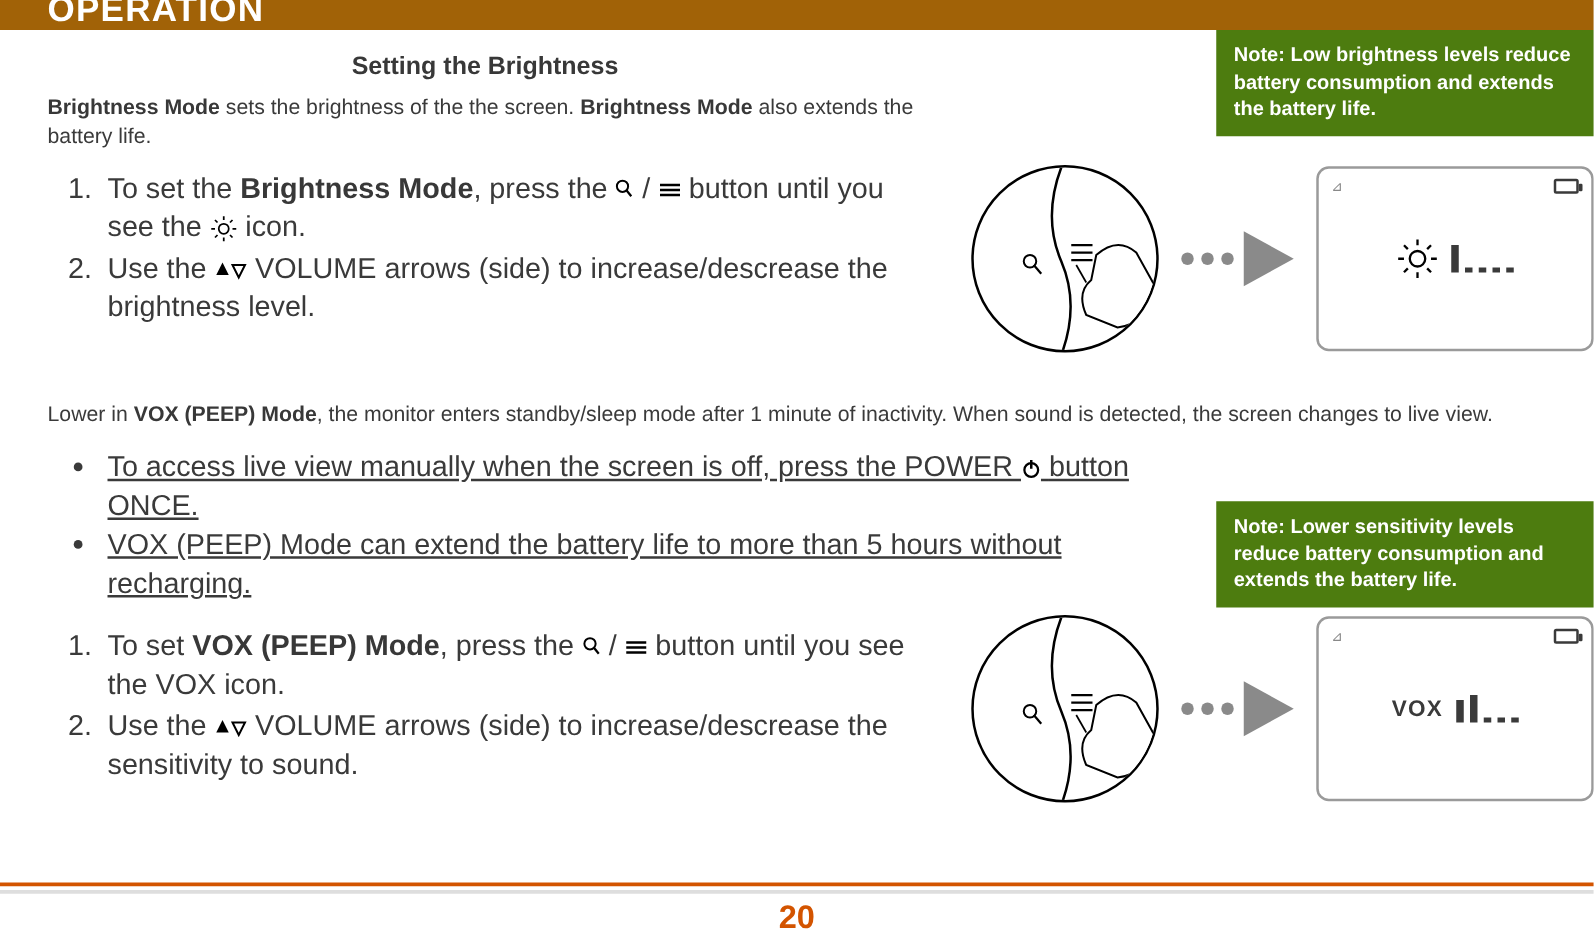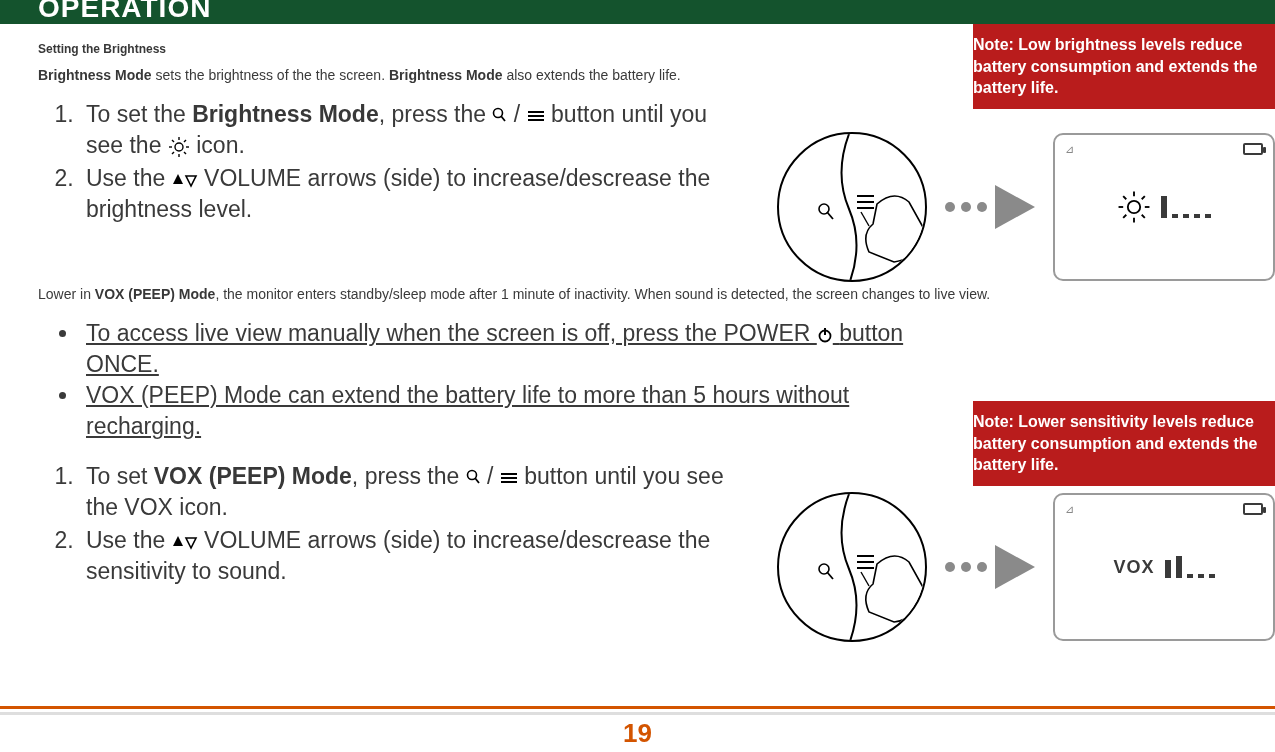--- a/index.html
+++ b/index.html
@@ -6,69 +6,70 @@
   body {
     width: 1275px;
     height: 752px;
     font-family: "Segoe UI", Arial, sans-serif;
     color: #3a3a3a;
     background: #fff;
     position: relative;
     overflow: hidden;
   }
   .header-bar {
-    background: #14532d;
+    background: #a16207;
     height: 24px;
     width: 100%;
     position: relative;
   }
   .header-title {
     position: absolute;
     top: -8px;
     left: 38px;
     color: #fff;
     font-size: 28px;
     font-weight: 600;
     letter-spacing: 1px;
   }
   .content {
     padding: 18px 38px 0 38px;
     position: relative;
   }
   .section-title {
     font-weight: 700;
-    font-size: 12px;
+    font-size: 20px;
     margin-bottom: 10px;
     color: #383838;
+    text-align: center;
   }
   .body-text {
-    font-size: 14px;
+    font-size: 17px;
     line-height: 1.35;
     margin-bottom: 14px;
     color: #3a3a3a;
   }
   b { font-weight: 700; color: #383838; }
   ol, ul { margin-left: 42px; margin-bottom: 14px; }
   ol li, ul li {
     font-size: 23px;
     line-height: 1.35;
     padding-left: 6px;
   }
   ol li { margin-bottom: 2px; }
   ul { list-style-type: disc; text-decoration: underline; }
   .section1-left { width: 700px; }
   .section3-left { width: 700px; margin-top: 19px; }
   .note-box {
     position: absolute;
-    background: #b91c1c;
+    background: #4d7c0f;
     color: #fff;
     font-weight: 600;
     font-size: 16px;
     line-height: 1.35;
-    padding: 10px 0;
+    padding: 10px 14px;
     width: 302px;
   }
   .note1 { top: 0; right: 0; }
   .note2 { top: 377px; right: 0; }
   .illus-group {
     position: absolute;
     display: flex;
     align-items: center;
     gap: 18px;
   }
@@ -318,14 +319,14 @@
         <div class="bar empty"></div>
       </div>
     </div>
   </div>
 
 </div>
 
 <div class="footer">
   <div class="footer-line1"></div>
   <div class="footer-line2"></div>
-  <div class="page-num">19</div>
+  <div class="page-num">20</div>
 </div>
 
 </body></html>

